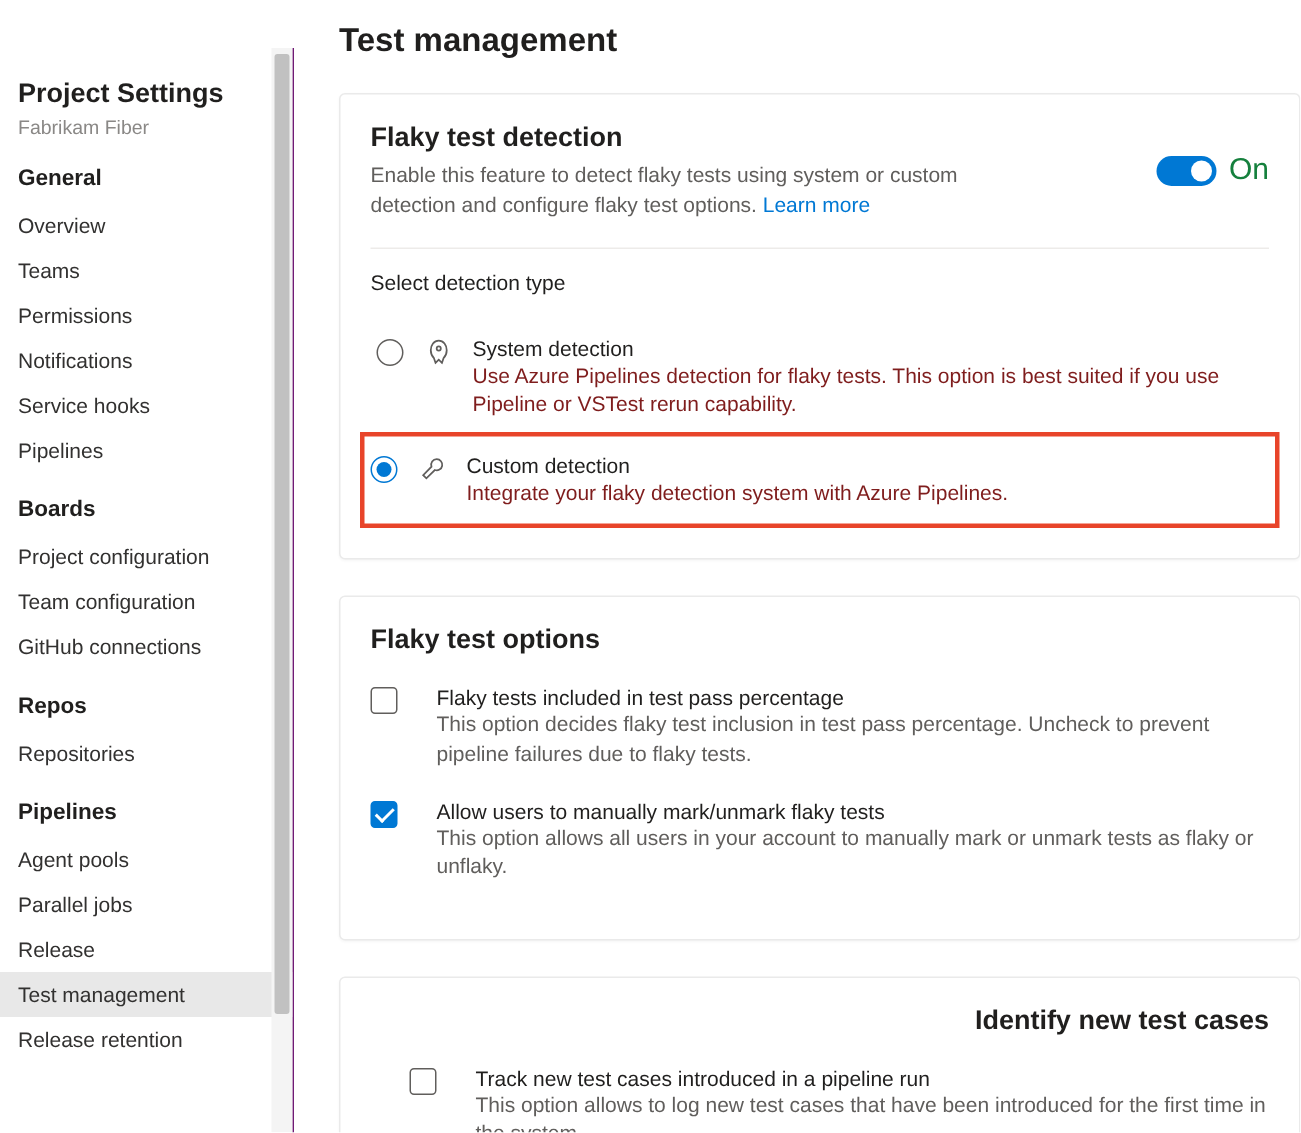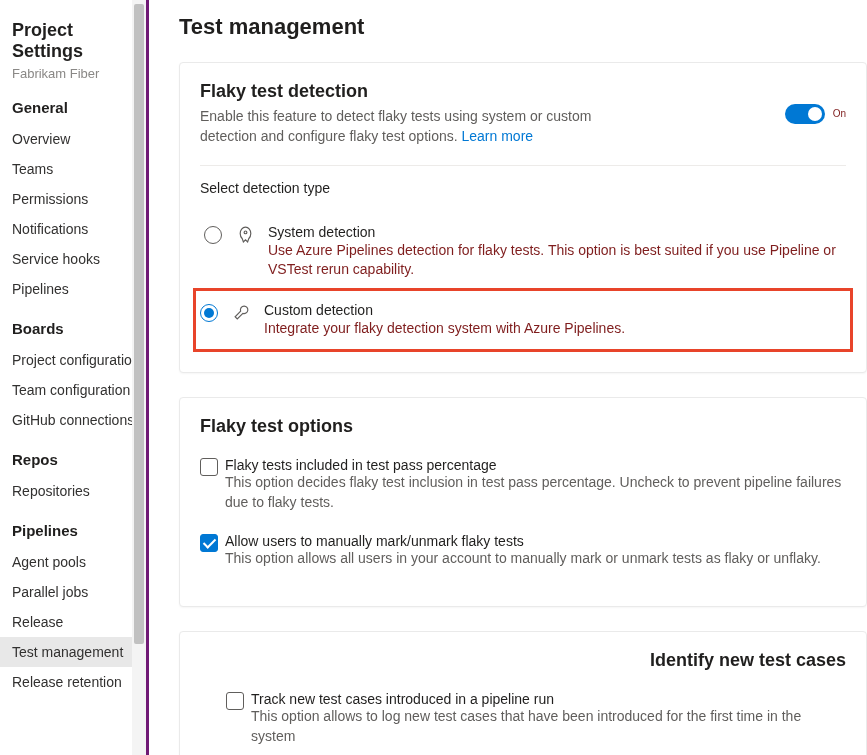--- a/index.html
+++ b/index.html
@@ -8,26 +8,27 @@
     font-family: "Segoe UI", -apple-system, sans-serif;
     font-size: 14px;
     color: #323130;
     background: #ffffff;
     width: 867px;
     height: 755px;
     overflow: hidden;
     display: flex;
   }
   .sidebar {
-    width: 149px;
-    background: #ffffff;
-    border-right: 3px solid #701a75;
+    width: 196px;
+    background: #ffffff;
+    border-right: 1px solid #701a75;
     padding: 8px 0 8px 0;
     position: relative;
     overflow-y: auto;
+    margin-top: 32px;
   }
   .sidebar-inner {
     padding-left: 12px;
     padding-right: 0;
   }
   .sidebar-title {
     font-size: 18px;
     font-weight: 600;
     color: #201f1e;
     margin: 12px 0 4px 0;
@@ -129,22 +130,22 @@
   .toggle-knob {
     position: absolute;
     width: 14px;
     height: 14px;
     background: #ffffff;
     border-radius: 50%;
     top: 3px;
     right: 3px;
   }
   .toggle-label {
-    font-size: 10px;
-    color: #7f1d1d;
+    font-size: 20px;
+    color: #15803d;
   }
   .divider {
     height: 1px;
     background: #edebe9;
     margin: 18px 0 14px 0;
   }
   .subsection-label {
     font-size: 14px;
     color: #201f1e;
     margin-bottom: 22px;
@@ -205,21 +206,21 @@
     margin-bottom: 1px;
   }
   .radio-desc {
     font-size: 14px;
     color: #7f1d1d;
     line-height: 1.4;
   }
   .checkbox-row {
     display: flex;
     align-items: flex-start;
-    gap: 7px;
+    gap: 26px;
     margin-bottom: 20px;
   }
   .checkbox {
     width: 18px;
     height: 18px;
     border: 1px solid #605e5c;
     border-radius: 3px;
     flex-shrink: 0;
     margin-top: 1px;
     cursor: pointer;

